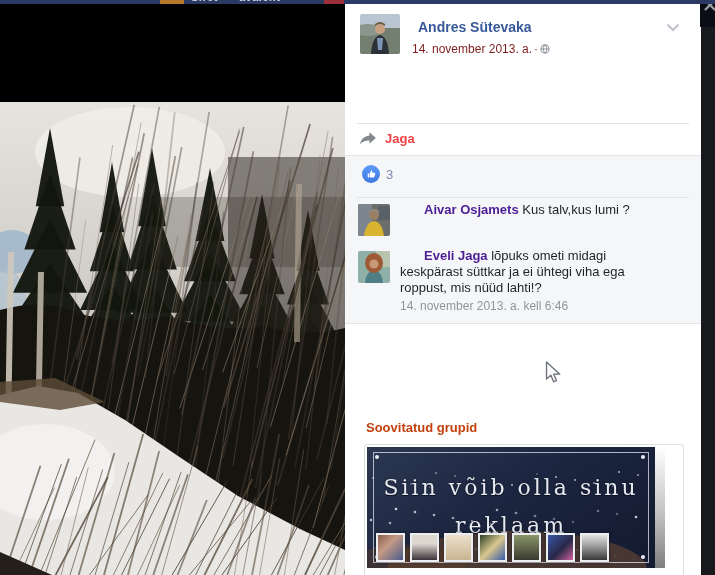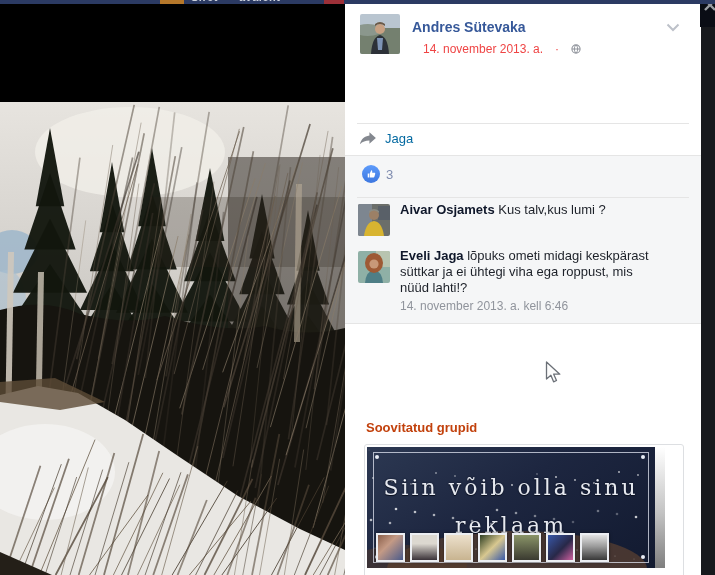--- a/index.html
+++ b/index.html
@@ -17,37 +17,37 @@
   
   #black-block{left:0;top:4px;width:345px;height:98px;background:#000;}
   #photo{left:0;top:102px;width:345px;height:473px;}
 
   
   #panel{left:345px;top:0;width:356px;height:575px;background:#fff;}
   #dark-strip{left:701px;top:0;width:14px;height:575px;background:#17191d;}
   #close-sq{left:700px;top:0;width:15px;height:27px;background:#0a0d15;overflow:hidden;}
   #close-x{left:3px;top:-2px;width:14px;height:14px;}
 
-  .author{left:67px;top:19px;font-size:14px;font-weight:bold;color:#365899;cursor:pointer;}
-  .post-date{left:67px;top:42px;font-size:12px;color:#ef4444;display:flex;align-items:center;gap:12px;margin-left:11px;}
+  .author{left:73px;top:19px;font-size:14px;font-weight:bold;color:#365899;cursor:pointer;}
+  .post-date{left:67px;top:42px;font-size:12px;color:#7f1d1d;display:flex;align-items:center;gap:2px;}
   #post-avatar{left:15px;top:14px;width:40px;height:40px;border-radius:2px;overflow:hidden;}
   #chevron{left:321px;top:23px;}
 
   .divider{height:1px;background:#e5e5e5;}
   #share-row{left:14px;top:128px;height:20px;display:flex;align-items:center;gap:8px;cursor:pointer;}
-  #share-label{font-size:13px;font-weight:normal;color:#0369a1;text-align:right;}
+  #share-label{font-size:13px;font-weight:bold;color:#ef4444;text-align:right;}
 
   #feedback{left:0;top:155px;width:356px;height:167px;background:#f5f6f7;
             border-top:1px solid #e5e5e5;border-bottom:1px solid #e5e5e5;}
   #like-badge{left:17px;top:9px;width:18px;height:18px;border-radius:50%;
               background:linear-gradient(#5d9bfb,#3c77e0);display:flex;align-items:center;justify-content:center;}
   #like-count{left:41px;top:11px;font-size:13px;color:#7f8caf;}
   .cmt-avatar{width:32px;height:32px;border-radius:2px;overflow:hidden;left:13px;}
   .cmt-body{left:55px;width:252px;font-size:13px;line-height:16px;color:#1d2129;}
-  .cmt-name{font-weight:bold;color:#0f172a;cursor:pointer;}
+  .cmt-name{font-weight:bold;color:#4c1d95;cursor:pointer;margin-left:24px;}
   .cmt-time{left:55px;font-size:12px;color:#90949c;}
 
   #suggest-title{left:21px;top:420px;font-size:13px;font-weight:bold;color:#c2410c;}
   #group-card{left:19px;top:444px;width:318px;height:150px;background:#fff;
               border:1px solid #dddfe2;border-radius:3px;overflow:hidden;cursor:pointer;}
   #ad-image{left:2px;top:2px;width:288px;height:121px;overflow:hidden;
             background:linear-gradient(145deg,#2c3852 0%,#1d2640 45%,#121a30 100%);}
   #ad-frame{left:6px;top:5px;width:274px;height:109px;border:1px solid rgba(225,230,242,.75);}
   .frame-dot{width:4px;height:4px;border-radius:50%;background:#e8ecf5;}
   .ad-line{width:288px;text-align:center;font-family:"DejaVu Serif","Liberation Serif",serif;

